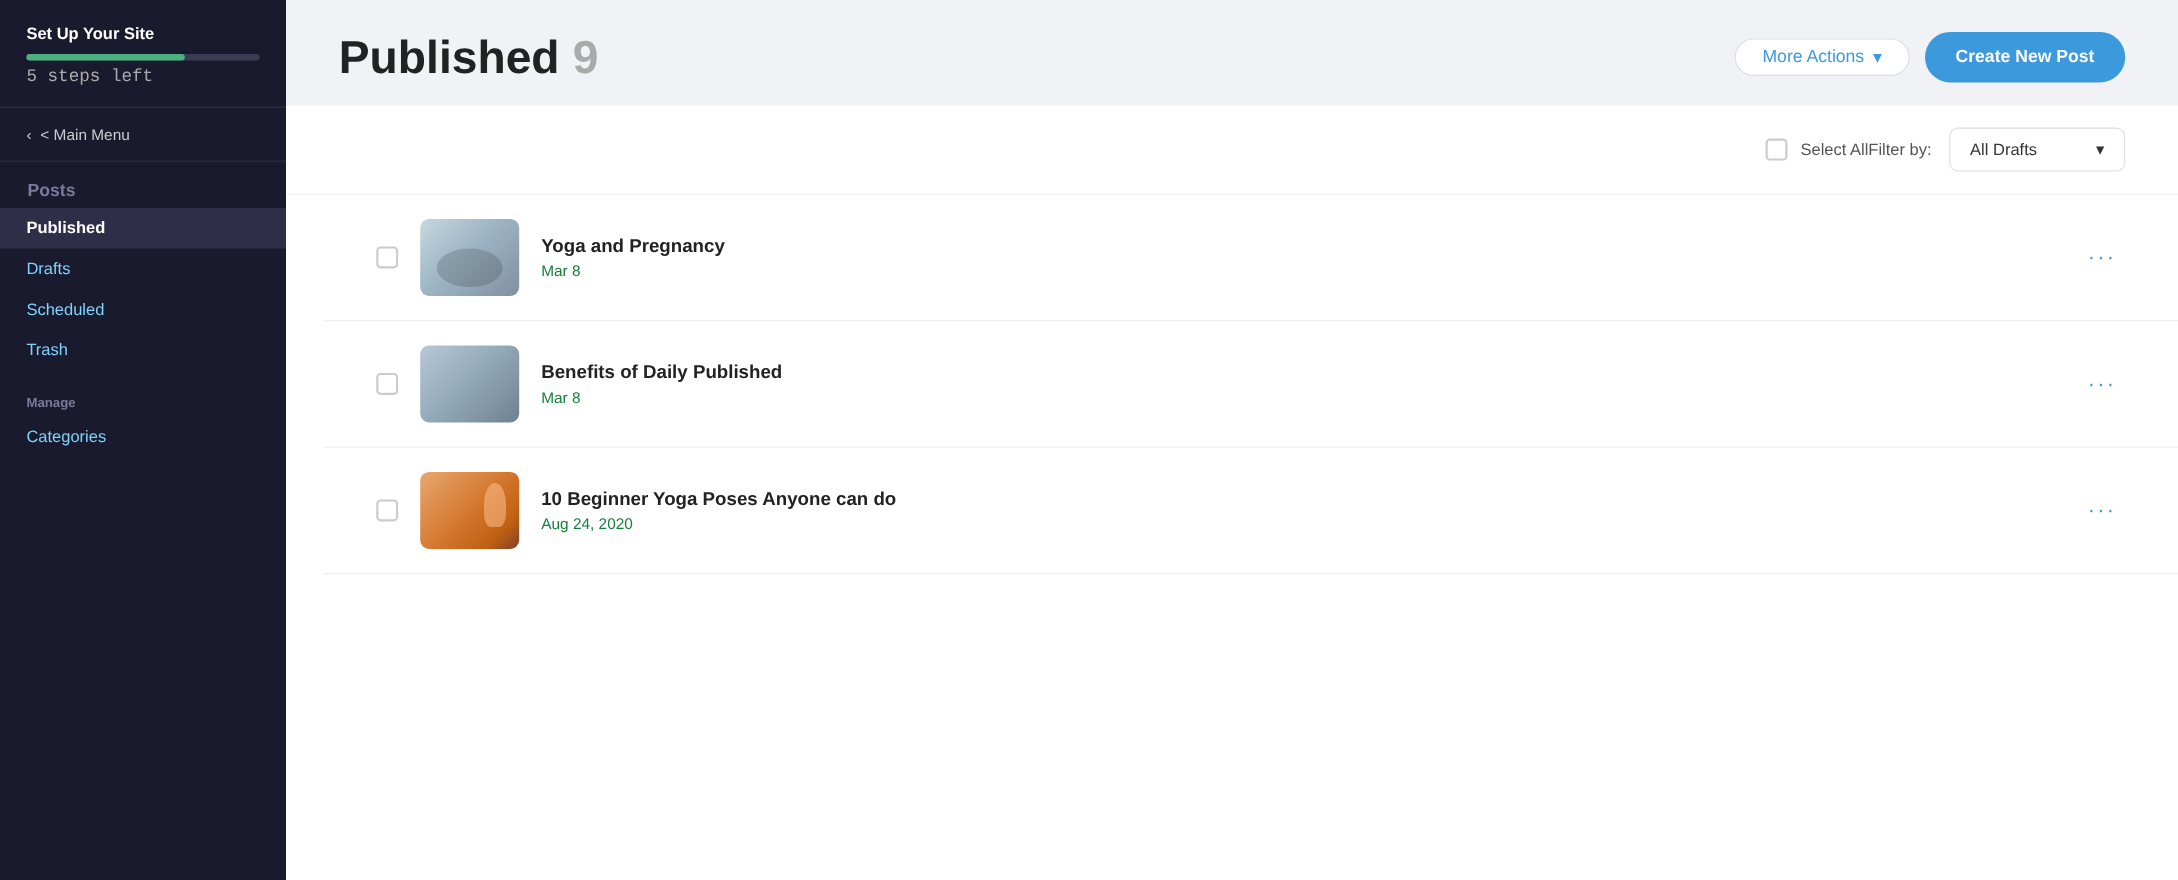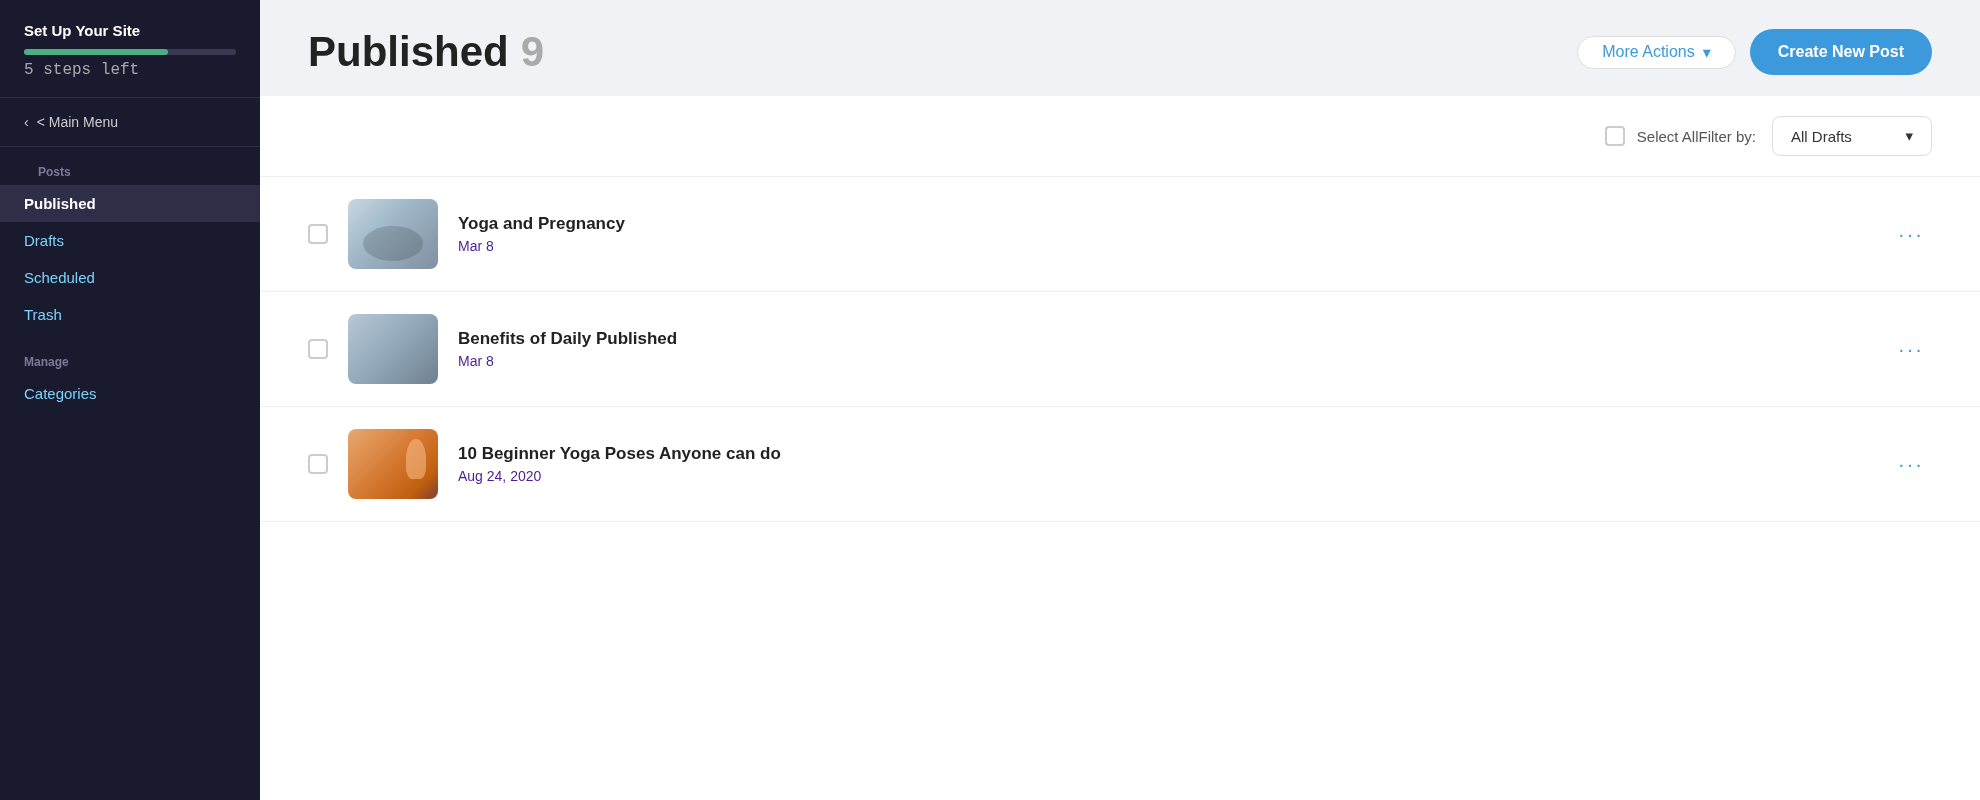--- a/index.html
+++ b/index.html
@@ -49,22 +49,22 @@
       align-items: center;
       gap: 8px;
       padding: 16px 24px;
       color: #ccc;
       font-size: 14px;
       cursor: pointer;
       border-bottom: 1px solid #2e2e45;
     }
 
     .sidebar-section-label {
-      padding: 18px 38px 6px;
-      font-size: 12px;
+      padding: 18px 25px 6px;
+      font-size: 16px;
       color: #7a7a9a;
       font-weight: 600;
       text-transform: none;
       letter-spacing: 0;
     }
     .sidebar-item {
       display: flex;
       align-items: center;
       padding: 10px 24px;
       font-size: 15px;
@@ -216,20 +216,21 @@
       outline: none;
       font-size: 15px;
       color: #333;
       background: transparent;
       width: 100%;
     }
 
     
     .post-list {
       padding: 0;
+      margin-left: 34px;
     }
     .post-item {
       display: flex;
       align-items: center;
       padding: 22px 48px;
       border-bottom: 1px solid #eee;
       gap: 20px;
       position: relative;
     }
     .post-thumb {
@@ -257,21 +258,21 @@
       flex: 1;
     }
     .post-title {
       font-size: 17px;
       font-weight: 600;
       color: #222;
       margin-bottom: 4px;
     }
     .post-date {
       font-size: 14px;
-      color: #4c1d95;
+      color: #15803d;
     }
     .post-options {
       color: #3c99dc;
       font-size: 20px;
       cursor: pointer;
       padding: 4px 8px;
       border-radius: 4px;
       letter-spacing: 2px;
     }
 

